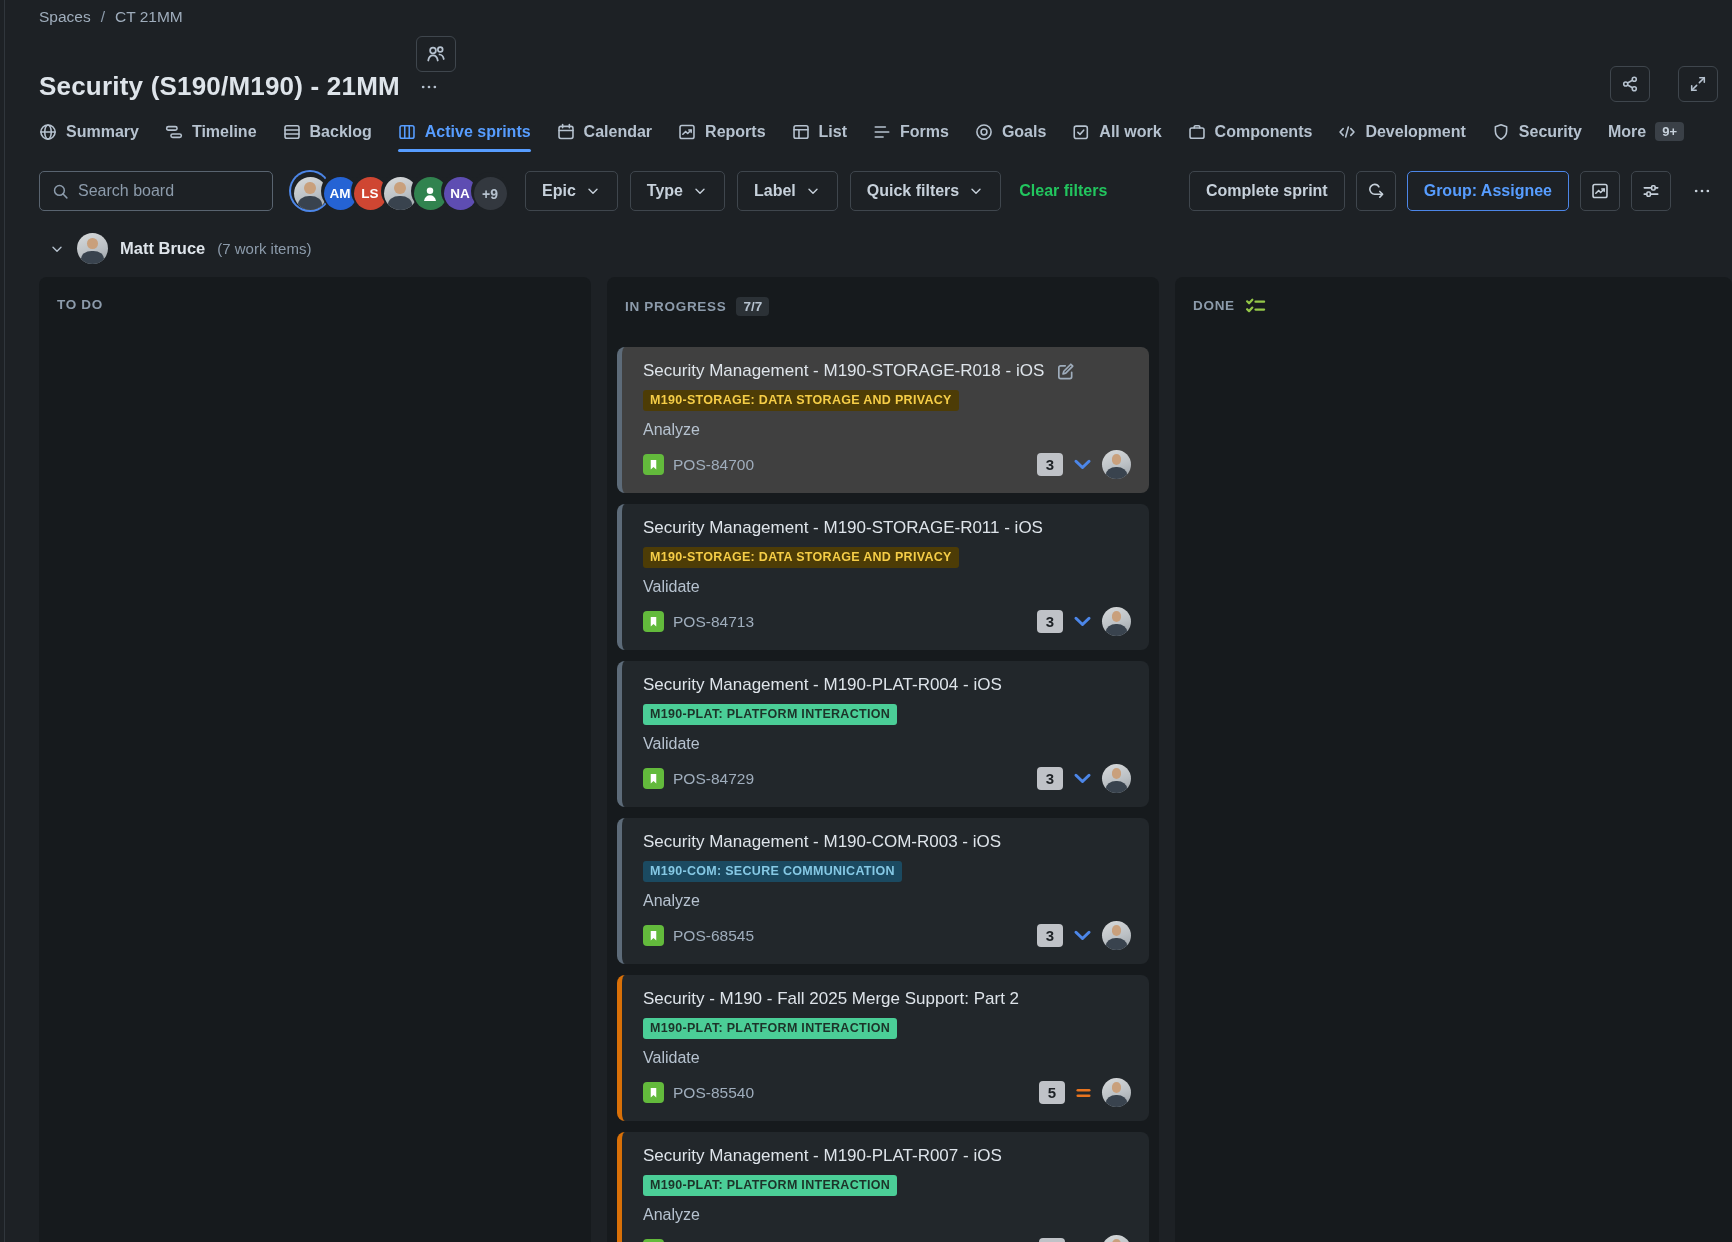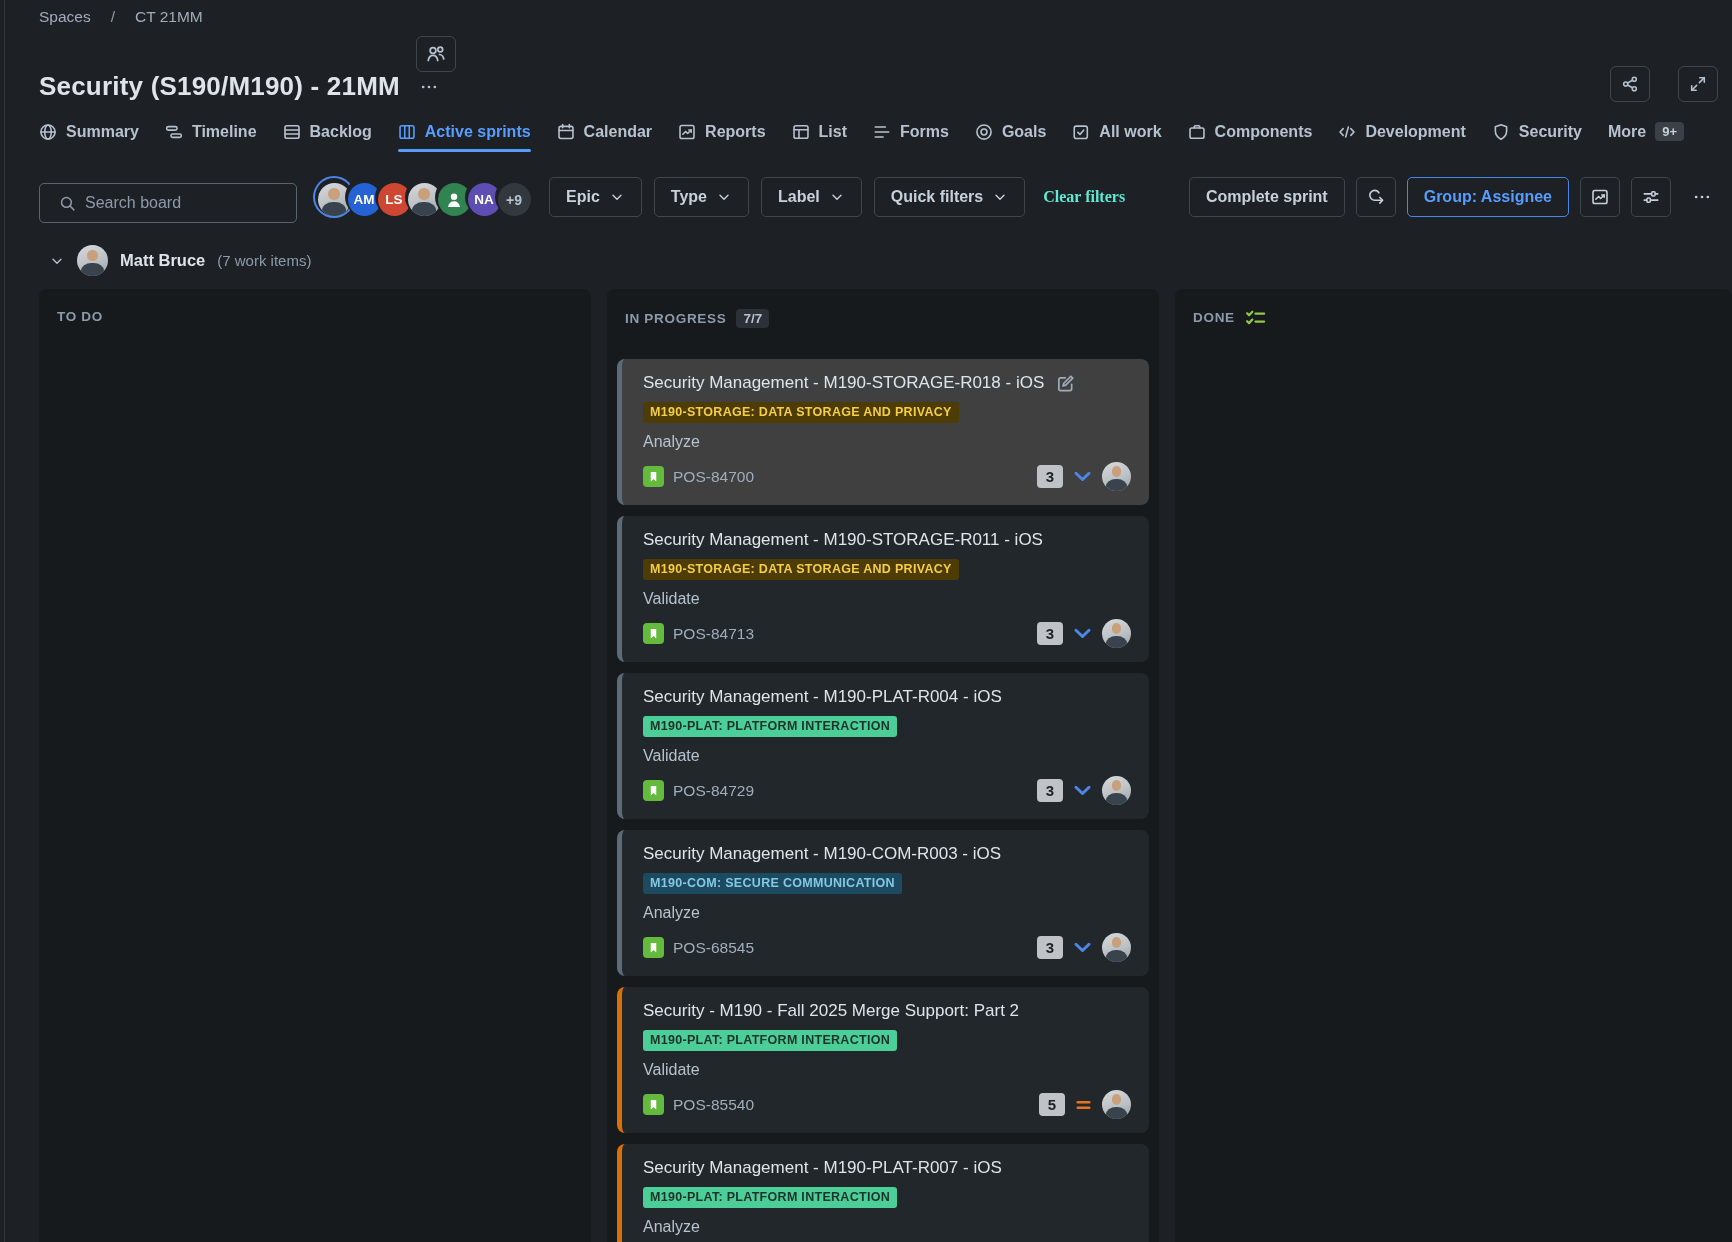--- a/index.html
+++ b/index.html
@@ -7,21 +7,21 @@
   body {
     background:#1d2125;
     font-family:"Liberation Sans","DejaVu Sans",sans-serif;
     color:#b6c2cf;
     display:flex;
   }
   .left-rail { width:5px; height:100%; background:#1d2125; border-right:1px solid #30363c; flex:none; }
   .main { flex:1; min-width:0; display:flex; flex-direction:column; padding:6px 0 0 34px; }
 
   
-  .breadcrumb { display:flex; align-items:center; gap:20px; font-size:15.5px; color:#9fadbc; margin-top:2px; }
+  .breadcrumb { display:flex; align-items:center; gap:10px; font-size:15.5px; color:#9fadbc; margin-top:2px; }
   .breadcrumb a { color:#9fadbc; text-decoration:none; cursor:pointer; }
   .crumb-sep { color:#8c9bab; }
 
   
   .title-row { display:flex; align-items:flex-end; margin-top:10px; padding-right:14px; }
   .page-title { font-size:26px; font-weight:700; color:#dee4ea; letter-spacing:.2px; }
   .icon-btn { background:none; border:none; color:#b6c2cf; cursor:pointer; display:flex; align-items:center; justify-content:center; }
   .boxed { border:1px solid #3f464d; border-radius:6px; width:40px; height:36px; }
   .title-row .boxed { margin-left:16px; }
   .title-row .plain { margin-left:14px; width:30px; height:30px; }
@@ -33,22 +33,22 @@
   
   .tabs { display:flex; align-items:flex-end; gap:26px; margin-top:20px; }
   .tab { display:flex; align-items:center; gap:9px; color:#b6c2cf; font-size:16px; font-weight:600;
          padding-bottom:11px; position:relative; cursor:pointer; white-space:nowrap; }
   .tab.active { color:#579dff; }
   .tab.active::after { content:""; position:absolute; left:0; right:0; bottom:0; height:3px; border-radius:2px; background:#579dff; }
   .tab-badge { background:#3a4047; color:#c7d1db; font-size:13px; font-weight:700; border-radius:4px; padding:2px 7px; }
 
   
   .filter-bar { display:flex; align-items:center; margin-top:19px; padding-right:10px; }
-  .search { display:flex; align-items:center; gap:9px; width:258px; height:40px; flex:none;
-            border:1px solid #596470; border-radius:5px; padding:0 19px; color:#8c9bab;margin-top:12px; }
+  .search { display:flex; align-items:center; gap:9px; width:234px; height:40px; flex:none;
+            border:1px solid #596470; border-radius:5px; padding:0 12px; color:#8c9bab; }
   .search input { flex:1; min-width:0; background:transparent; border:none; outline:none;
                   color:#dee4ea; font-size:16px; font-family:inherit; }
   .search input::placeholder { color:#8c9bab; }
 
   .avatar-stack { display:flex; align-items:center; margin-left:18px; }
   .av-wrap { width:38px; height:38px; border-radius:50%; background:#1d2125; display:flex; align-items:flex-end;
              justify-content:center; margin-left:-8px; cursor:pointer; position:relative; }
   .av-wrap:first-child { margin-left:0; }
   .av-wrap.sel { box-shadow:0 0 0 2px #4c86e8; }
   .av { width:33px; height:33px; border-radius:50%; display:flex; align-items:center; justify-content:center;
@@ -57,21 +57,21 @@
   .photo { background:linear-gradient(160deg,#d8dadb 0%,#bcc1c5 55%,#99a0a6 100%); position:relative; overflow:hidden; }
   .photo::before { content:""; position:absolute; top:15%; left:33%; width:34%; height:36%; border-radius:50%; background:#c9a07c; }
   .photo::after { content:""; position:absolute; top:57%; left:13%; width:74%; height:55%; border-radius:46% 46% 0 0; background:#39434e; }
 
   .btn { height:40px; padding:0 16px; border:1px solid #3f464d; border-radius:5px; background:transparent;
          color:#c7d1db; font-weight:600; font-size:16px; font-family:inherit; display:flex; align-items:center;
          gap:9px; cursor:pointer; white-space:nowrap; }
   .btn.icon-only { width:40px; padding:0; justify-content:center; }
   .btn.accent { border-color:#4c86e8; color:#579dff; }
   .btn.borderless { border-color:transparent; }
-  .text-btn { background:none; border:none; color:#5eead4; font-weight:600; font-size:16px; font-family:Liberation Serif, serif;
+  .text-btn { background:none; border:none; color:#22c55e; font-weight:600; font-size:16px; font-family:Liberation Sans, sans-serif;
               cursor:pointer; margin-left:18px; white-space:nowrap; }
   .dropdowns { display:flex; gap:12px; margin-left:16px; }
   .right-cluster { display:flex; align-items:center; gap:11px; }
 
   
   .group-header { display:flex; align-items:center; gap:12px; margin:22px 0 13px; padding-left:10px; }
   .gh-chevron { color:#b6c2cf; cursor:pointer; }
   .gh-avatar { width:31px; height:31px; border-radius:50%; flex:none; }
   .gh-name { font-size:16.5px; font-weight:600; color:#dee4ea; }
   .gh-count { font-size:15px; color:#8c9bab; }

